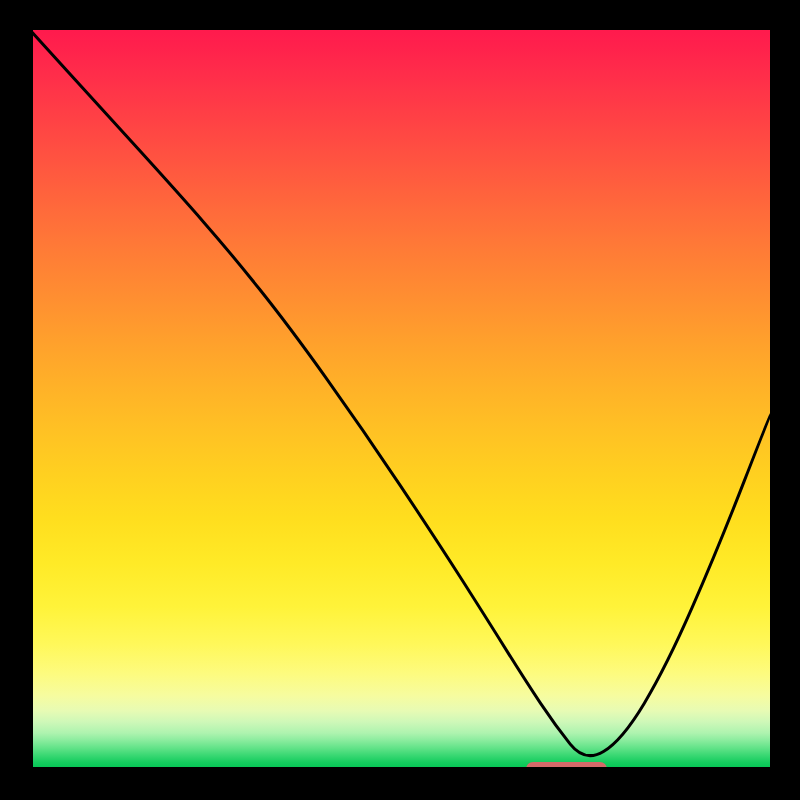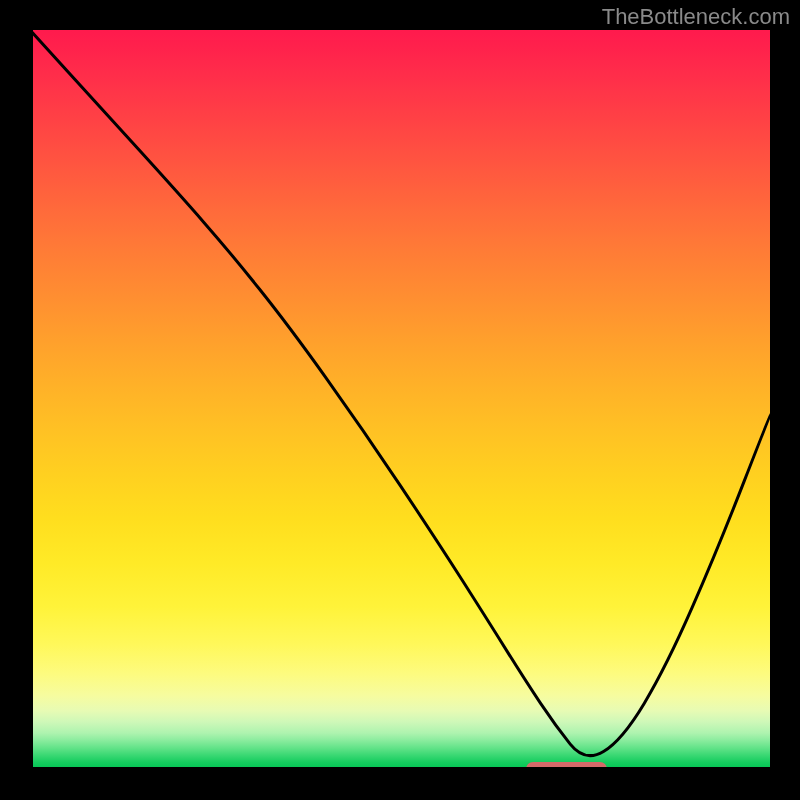--- a/index.html
+++ b/index.html
@@ -106,14 +106,13 @@
 
     <svg class="curve" viewBox="0 0 740 740" preserveAspectRatio="none">
       <path id="curve-path" fill="none" stroke="#000" stroke-width="3" stroke-linecap="round" stroke-linejoin="round" d="M 0 0 Q 0 0 37 40.69999999999999 Q 74 81.39999999999998 111 122.09999999999997 Q 148 162.79999999999995 173.9 192.39999999999998 Q 199.8 222 229.4 259 Q 259 296 296 347.79999999999995 Q 333 399.59999999999997 370 455.1 Q 407.00000000000006 510.6 432.90000000000003 551.3 Q 458.8 592 477.3 621.6 Q 495.8 651.2 510.6 673.4000000000001 Q 525.4 695.6 540.2 714.1 Q 555 732.6 573.5 721.5 Q 592 710.4 614.2 673.4 Q 636.4 636.4 662.3 577.2 Q 688.2 518 714.1 451.4 T 740 384.8"></path>
     </svg>
 
     <div class="marker" id="optimal-marker" style="left: 495.8px; width: 81.4px; bottom: -6px; background: rgb(212, 106, 106);"></div>
   </div>
 
   <div class="axes"></div>
 
-  <div class="watermark">TheBottleneck.com</div>
 </div>
 
 </body></html>

